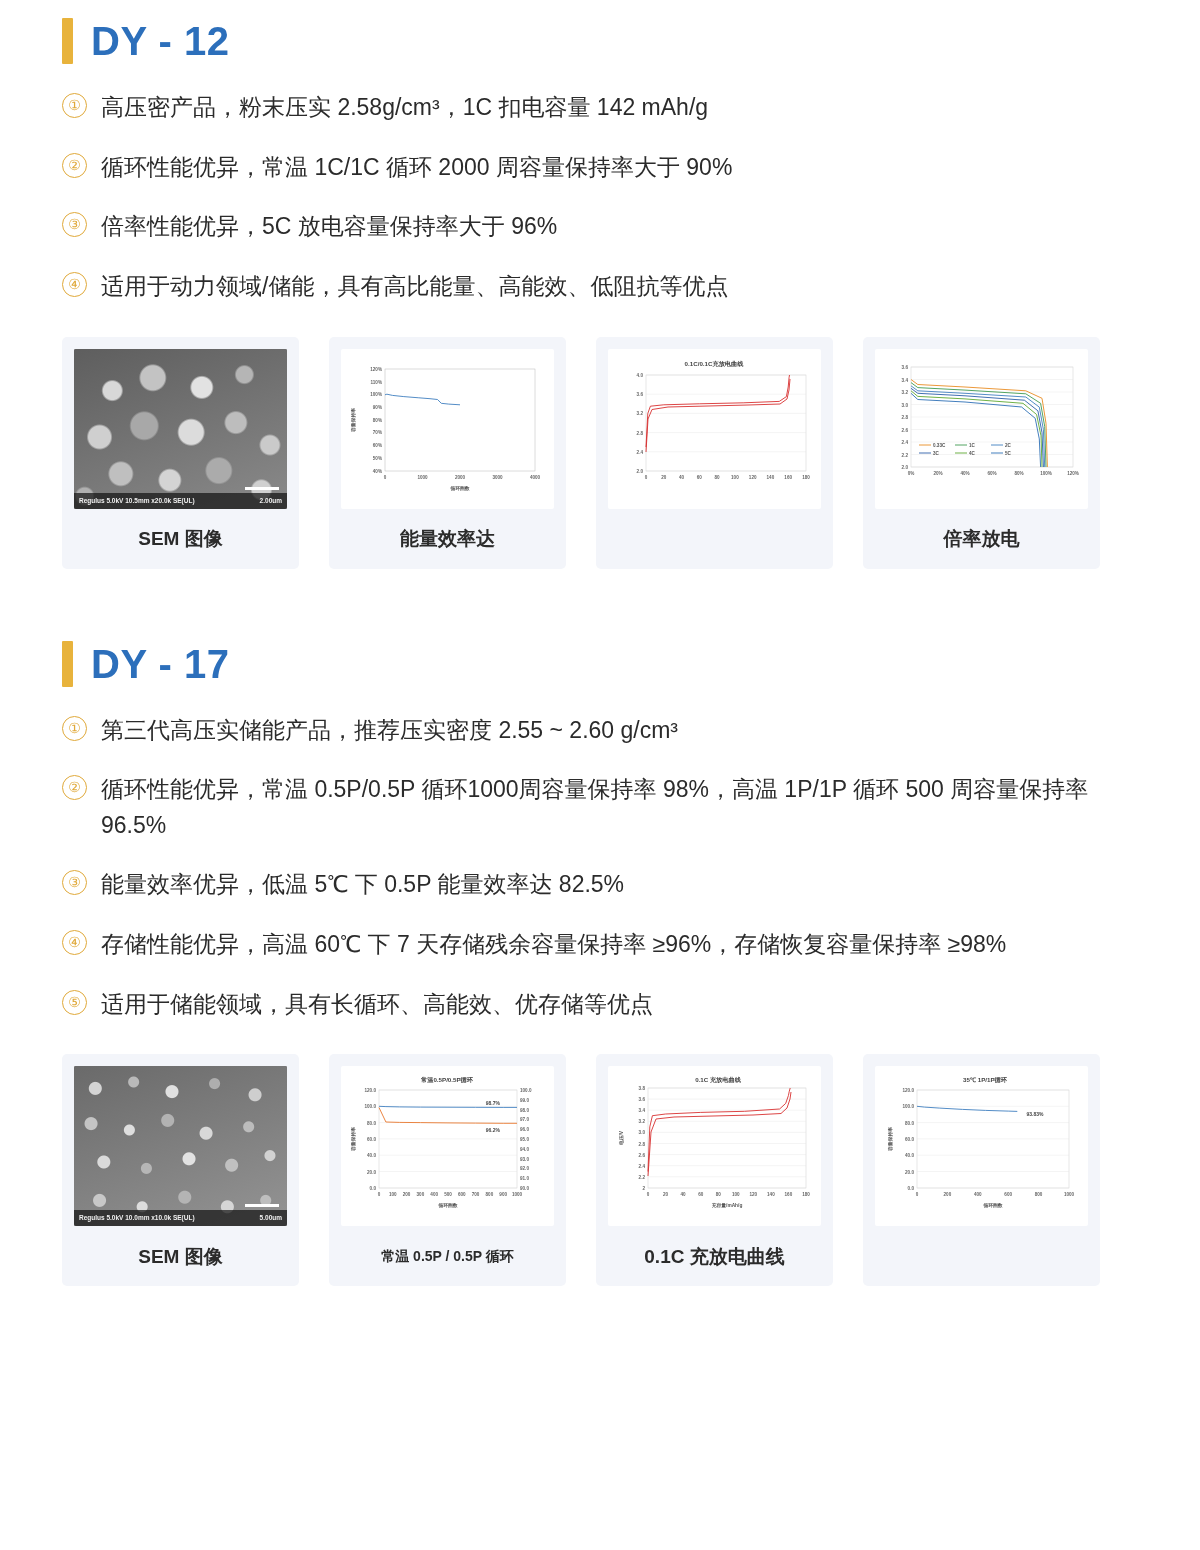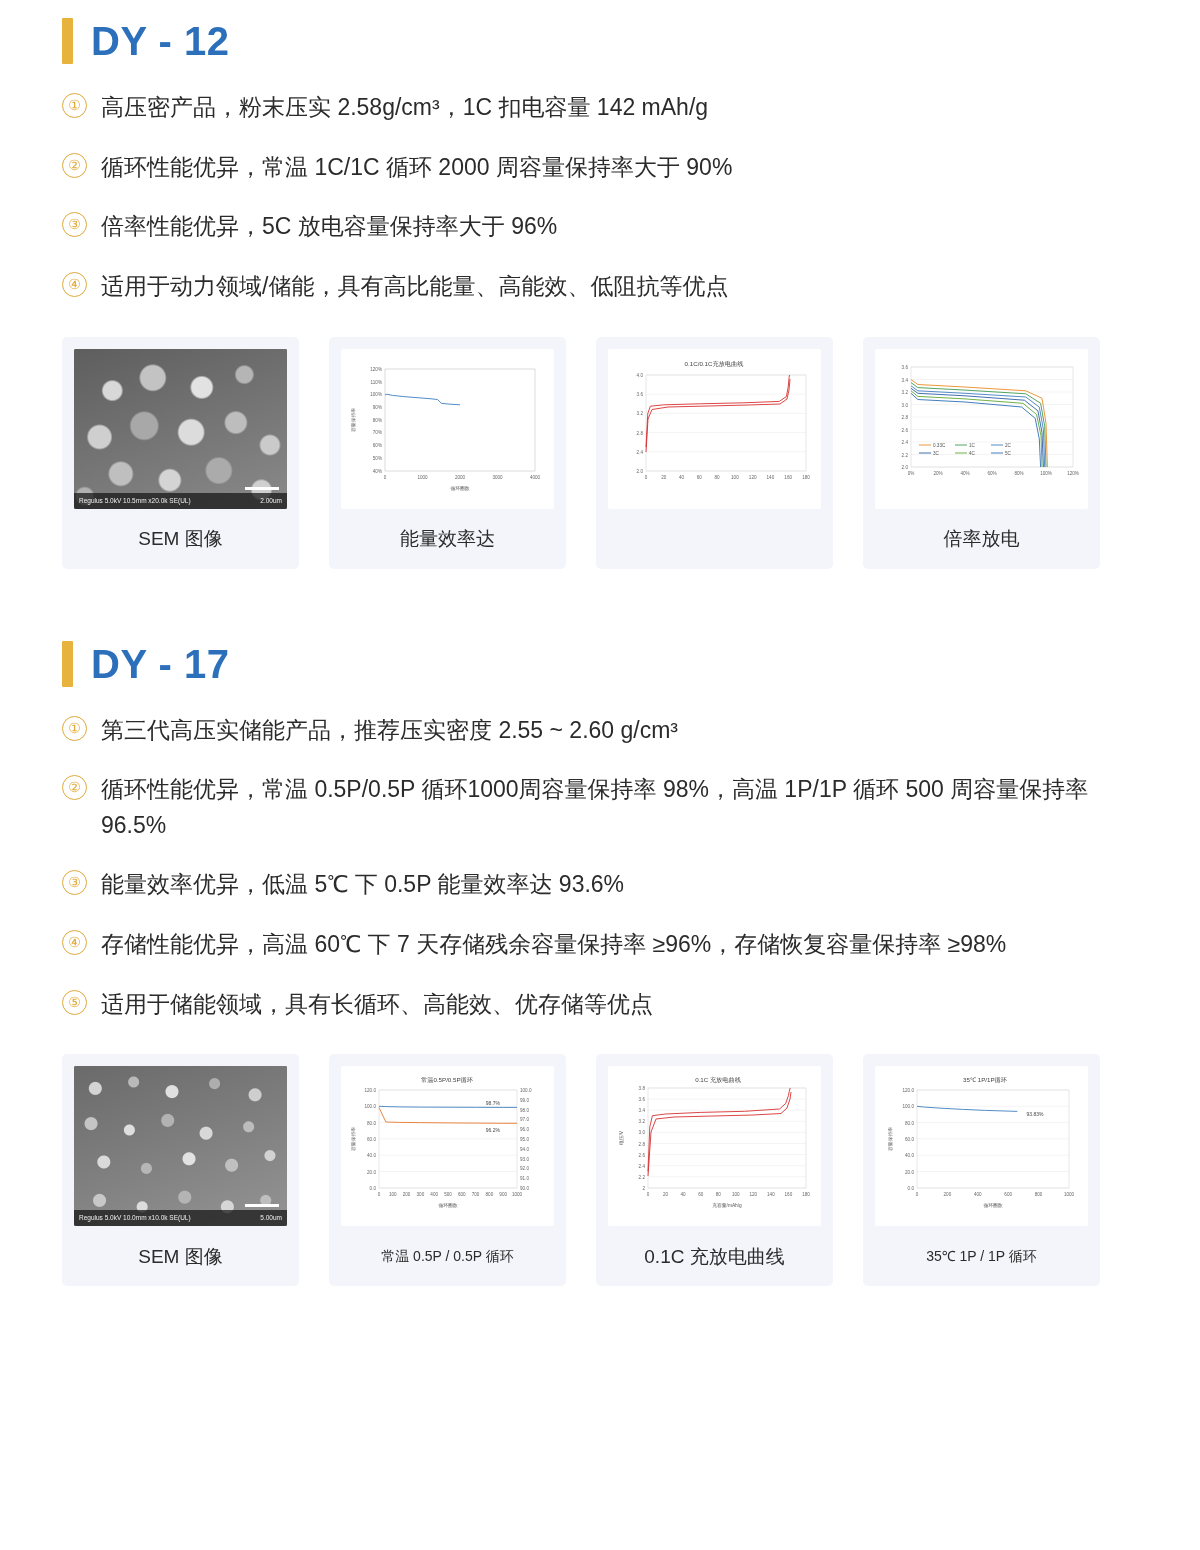--- a/index.html
+++ b/index.html
@@ -91,20 +91,21 @@
   }
   .card {
     width: 237px;
     background: #f3f5fa;
     border-radius: 5px;
     padding: 12px 12px 0 12px;
     box-sizing: border-box;
     display: flex;
     flex-direction: column;
     align-items: center;
+    font-weight: bold;
   }
   .card-figure {
     width: 213px;
     height: 160px;
     background: #ffffff;
     border-radius: 2px;
     overflow: hidden;
     position: relative;
   }
   .card-figure.sem { background: #6f6f6f; }
@@ -402,21 +403,21 @@
       <li class="bullet">
         <div class="bullet-num">①</div>
         <div class="bullet-text">第三代高压实储能产品，推荐压实密度 2.55 ~ 2.60 g/cm³</div>
       </li>
       <li class="bullet">
         <div class="bullet-num">②</div>
         <div class="bullet-text">循环性能优异，常温 0.5P/0.5P 循环1000周容量保持率 98%，高温 1P/1P 循环 500 周容量保持率 96.5%</div>
       </li>
       <li class="bullet">
         <div class="bullet-num">③</div>
-        <div class="bullet-text">能量效率优异，低温 5℃ 下 0.5P 能量效率达 93.6%</div>
+        <div class="bullet-text">能量效率优异，低温 5℃ 下 0.5P 能量效率达 82.5%</div>
       </li>
       <li class="bullet">
         <div class="bullet-num">④</div>
         <div class="bullet-text">存储性能优异，高温 60℃ 下 7 天存储残余容量保持率 ≥96%，存储恢复容量保持率 ≥98%</div>
       </li>
       <li class="bullet">
         <div class="bullet-num">⑤</div>
         <div class="bullet-text">适用于储能领域，具有长循环、高能效、优存储等优点</div>
       </li>
     </ul>
@@ -581,19 +582,18 @@
                 <text x="163.6" y="130">800</text>
                 <text x="194" y="130">1000</text>
               </g>
               <text class="caxis" x="118" y="141" text-anchor="middle">循环圈数</text>
               <text class="caxis" x="17" y="73" text-anchor="middle" transform="rotate(-90 17 73)">容量保持率</text>
               <polyline class="ser" stroke="#3f7fbf" points="42,40.3 49.6,41.1 64.8,42.1 87.6,43.4 110.4,44.4 133.2,45.1 142.3,45.4"></polyline>
               <text class="cnote" x="160" y="50" text-anchor="middle" fill="#333">93.83%</text>
             </svg>
           </div>
         </div>
-        <div class="card-caption small">35℃ 1P / 1P 循环</div>
       </div>
 
     </div>
   </div>
 
 </div>
 
 </body></html>

